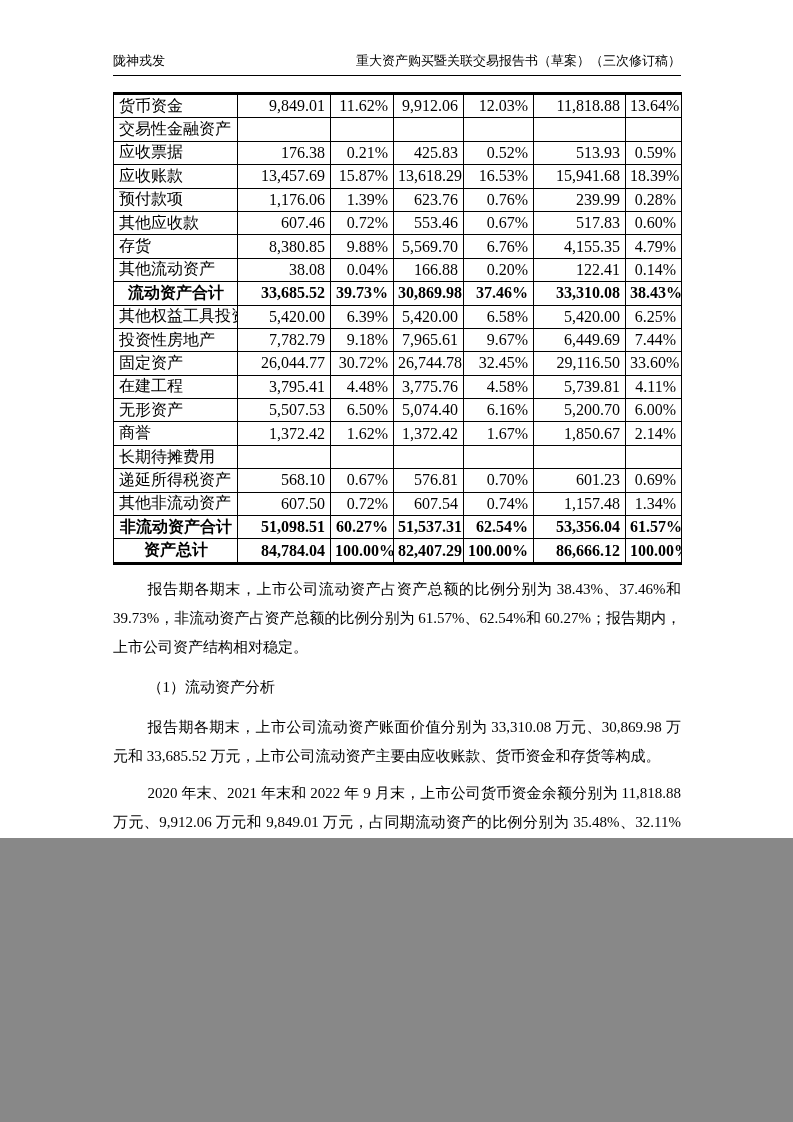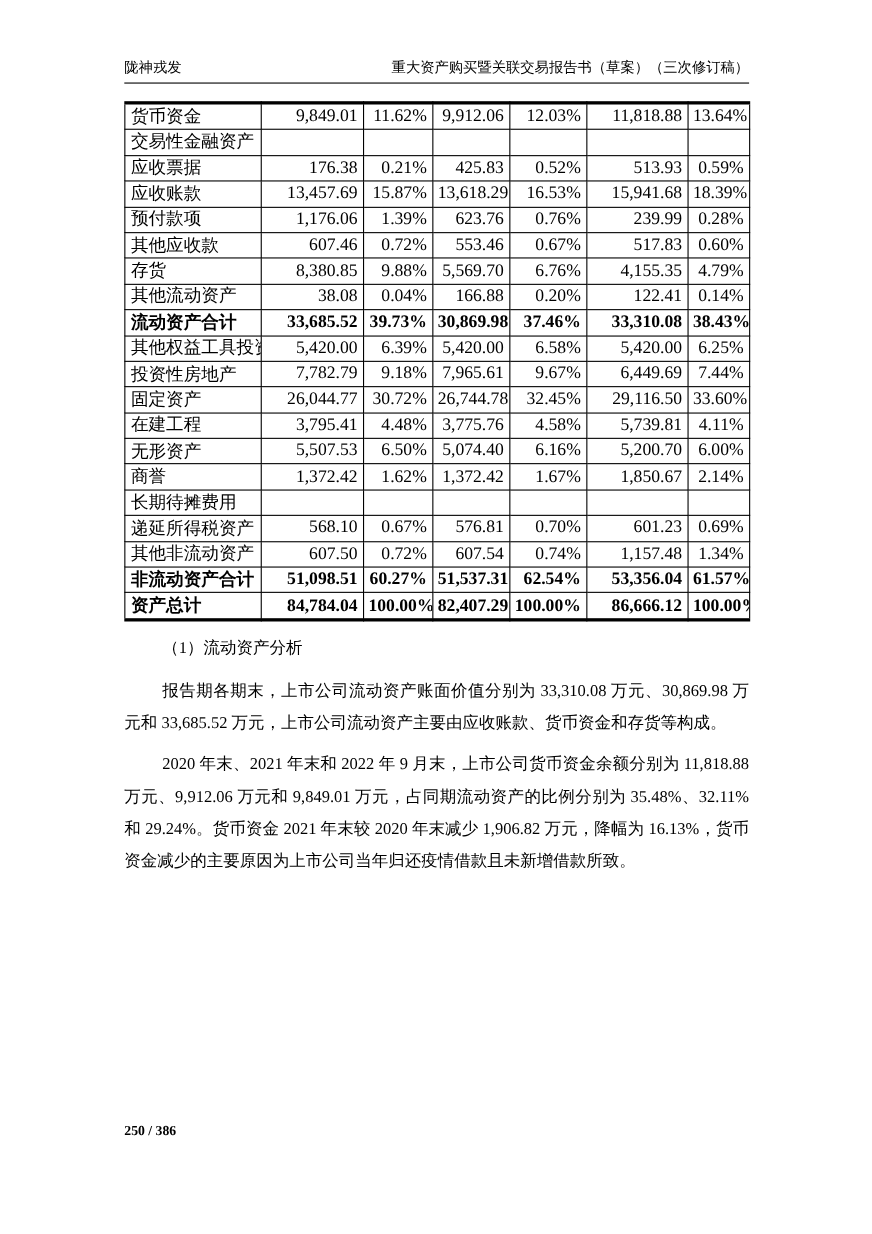--- a/index.html
+++ b/index.html
@@ -1,18 +1,18 @@
 <!DOCTYPE html>
 <html><head>
 <meta charset="utf-8">
 <style>
   html,body{margin:0;padding:0;background:#888;}
   .page{
     position:relative;
-    width:793px;height:1122px;
+    width:793px;height:838px;
     background:#ffffff;
     margin:0 auto;
     font-family:"Liberation Serif","DejaVu Serif",serif;
     color:#000;
     overflow:hidden;
   }
   .content{
     position:absolute;
     left:113px; top:0;
     width:568px;
@@ -41,21 +41,21 @@
   table.assets td{
     border:1px solid #000;
     height:22.4px;
     padding:0 4px;
     overflow:hidden;
     white-space:nowrap;
   }
   table.assets td.lbl{text-align:left;padding-left:5px;}
   table.assets td.num{text-align:right;padding-right:5px;}
   table.assets tr.total td{font-weight:bold;}
-  table.assets tr.total td.lbl{text-align:left;}
+  table.assets tr.total td.lbl{text-align:center;}
   
   .bodytext{
     margin-top:10px;
     font-size:15px;
     line-height:29.2px;
   }
   .bodytext p{
     margin:8px 0 8px 0;
     text-align:justify;
     text-indent:2.3em;
@@ -275,20 +275,21 @@
             <td class="num">100.00%</td>
             <td class="num">82,407.29</td>
             <td class="num">100.00%</td>
             <td class="num">86,666.12</td>
             <td class="num">100.00%</td>
           </tr>
         </tbody>
     </table>
 
     <div class="bodytext">
+        <p class="body">报告期各期末，上市公司流动资产占资产总额的比例分别为 38.43%、37.46%和 39.73%，非流动资产占资产总额的比例分别为 61.57%、62.54%和 60.27%；报告期内，上市公司资产结构相对稳定。</p>
         <p class="heading">（1）流动资产分析</p>
         <p class="body">报告期各期末，上市公司流动资产账面价值分别为 33,310.08 万元、30,869.98 万元和 33,685.52 万元，上市公司流动资产主要由应收账款、货币资金和存货等构成。</p>
         <p class="body">2020 年末、2021 年末和 2022 年 9 月末，上市公司货币资金余额分别为 11,818.88 万元、9,912.06 万元和 9,849.01 万元，占同期流动资产的比例分别为 35.48%、32.11%和 29.24%。货币资金 2021 年末较 2020 年末减少 1,906.82 万元，降幅为 16.13%，货币资金减少的主要原因为上市公司当年归还疫情借款且未新增借款所致。</p>
       </div>
 
   </div>
 
   <div class="footer">250 / 386</div>
 </div>
 

